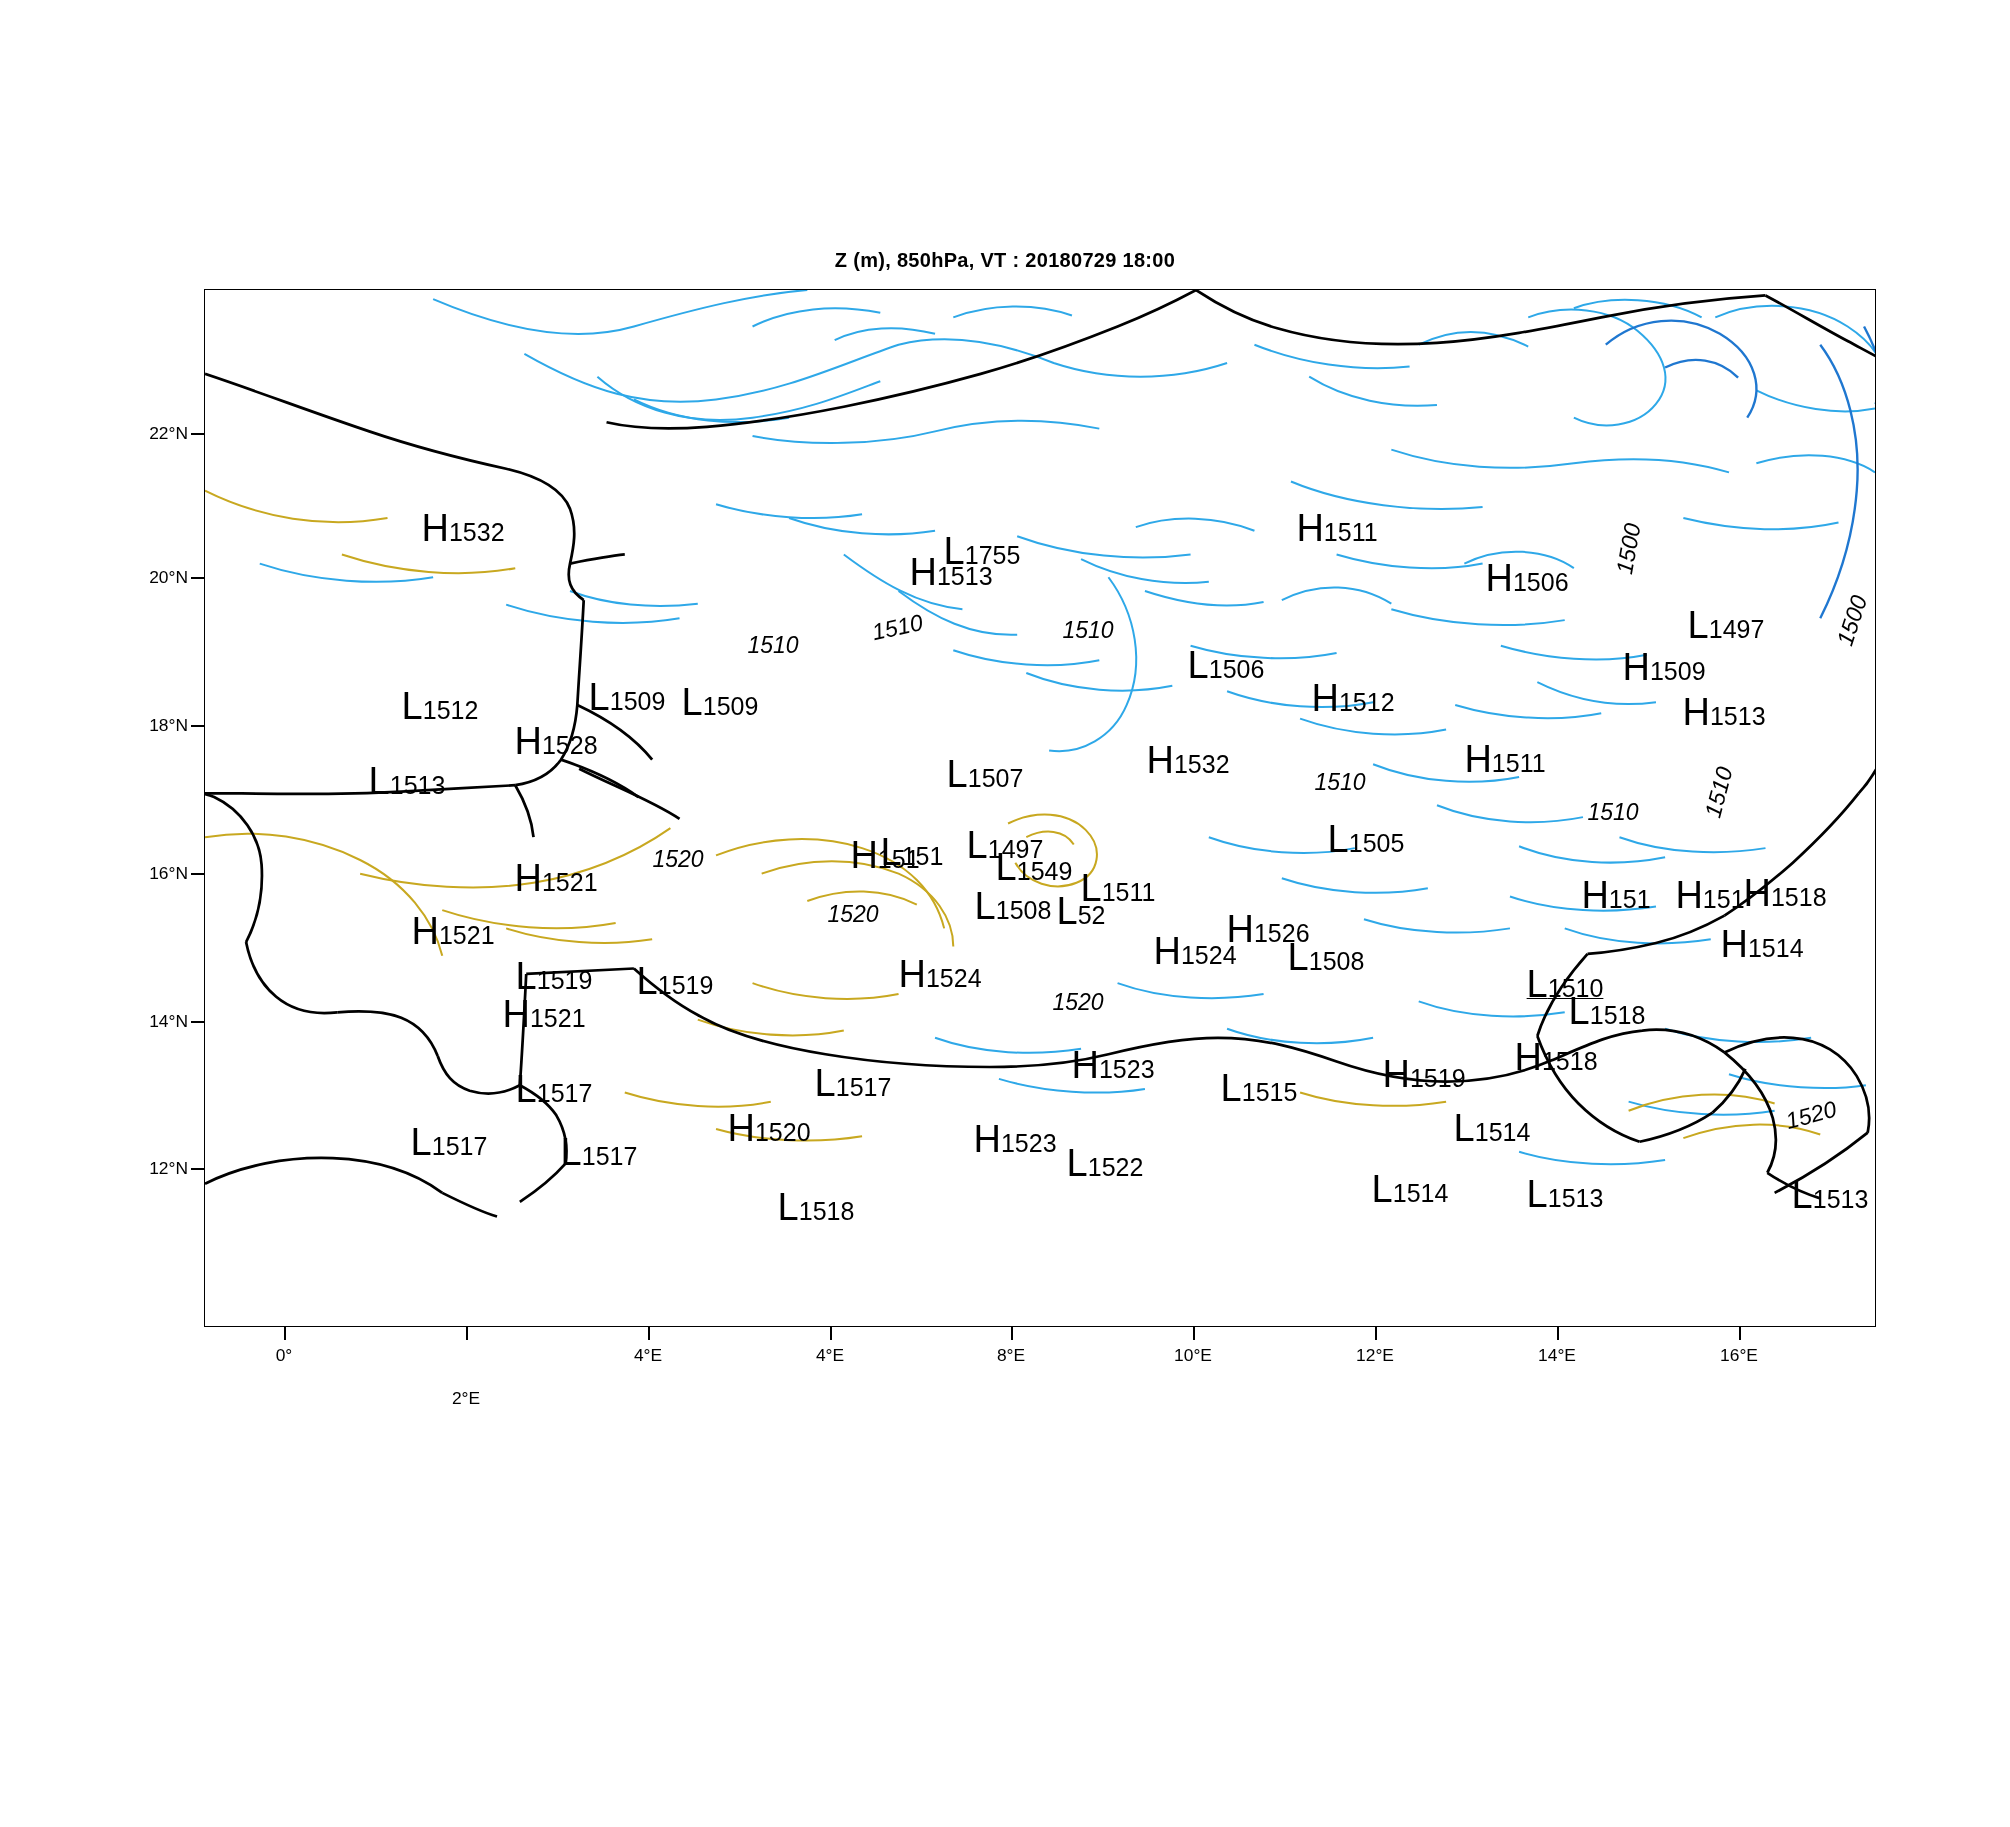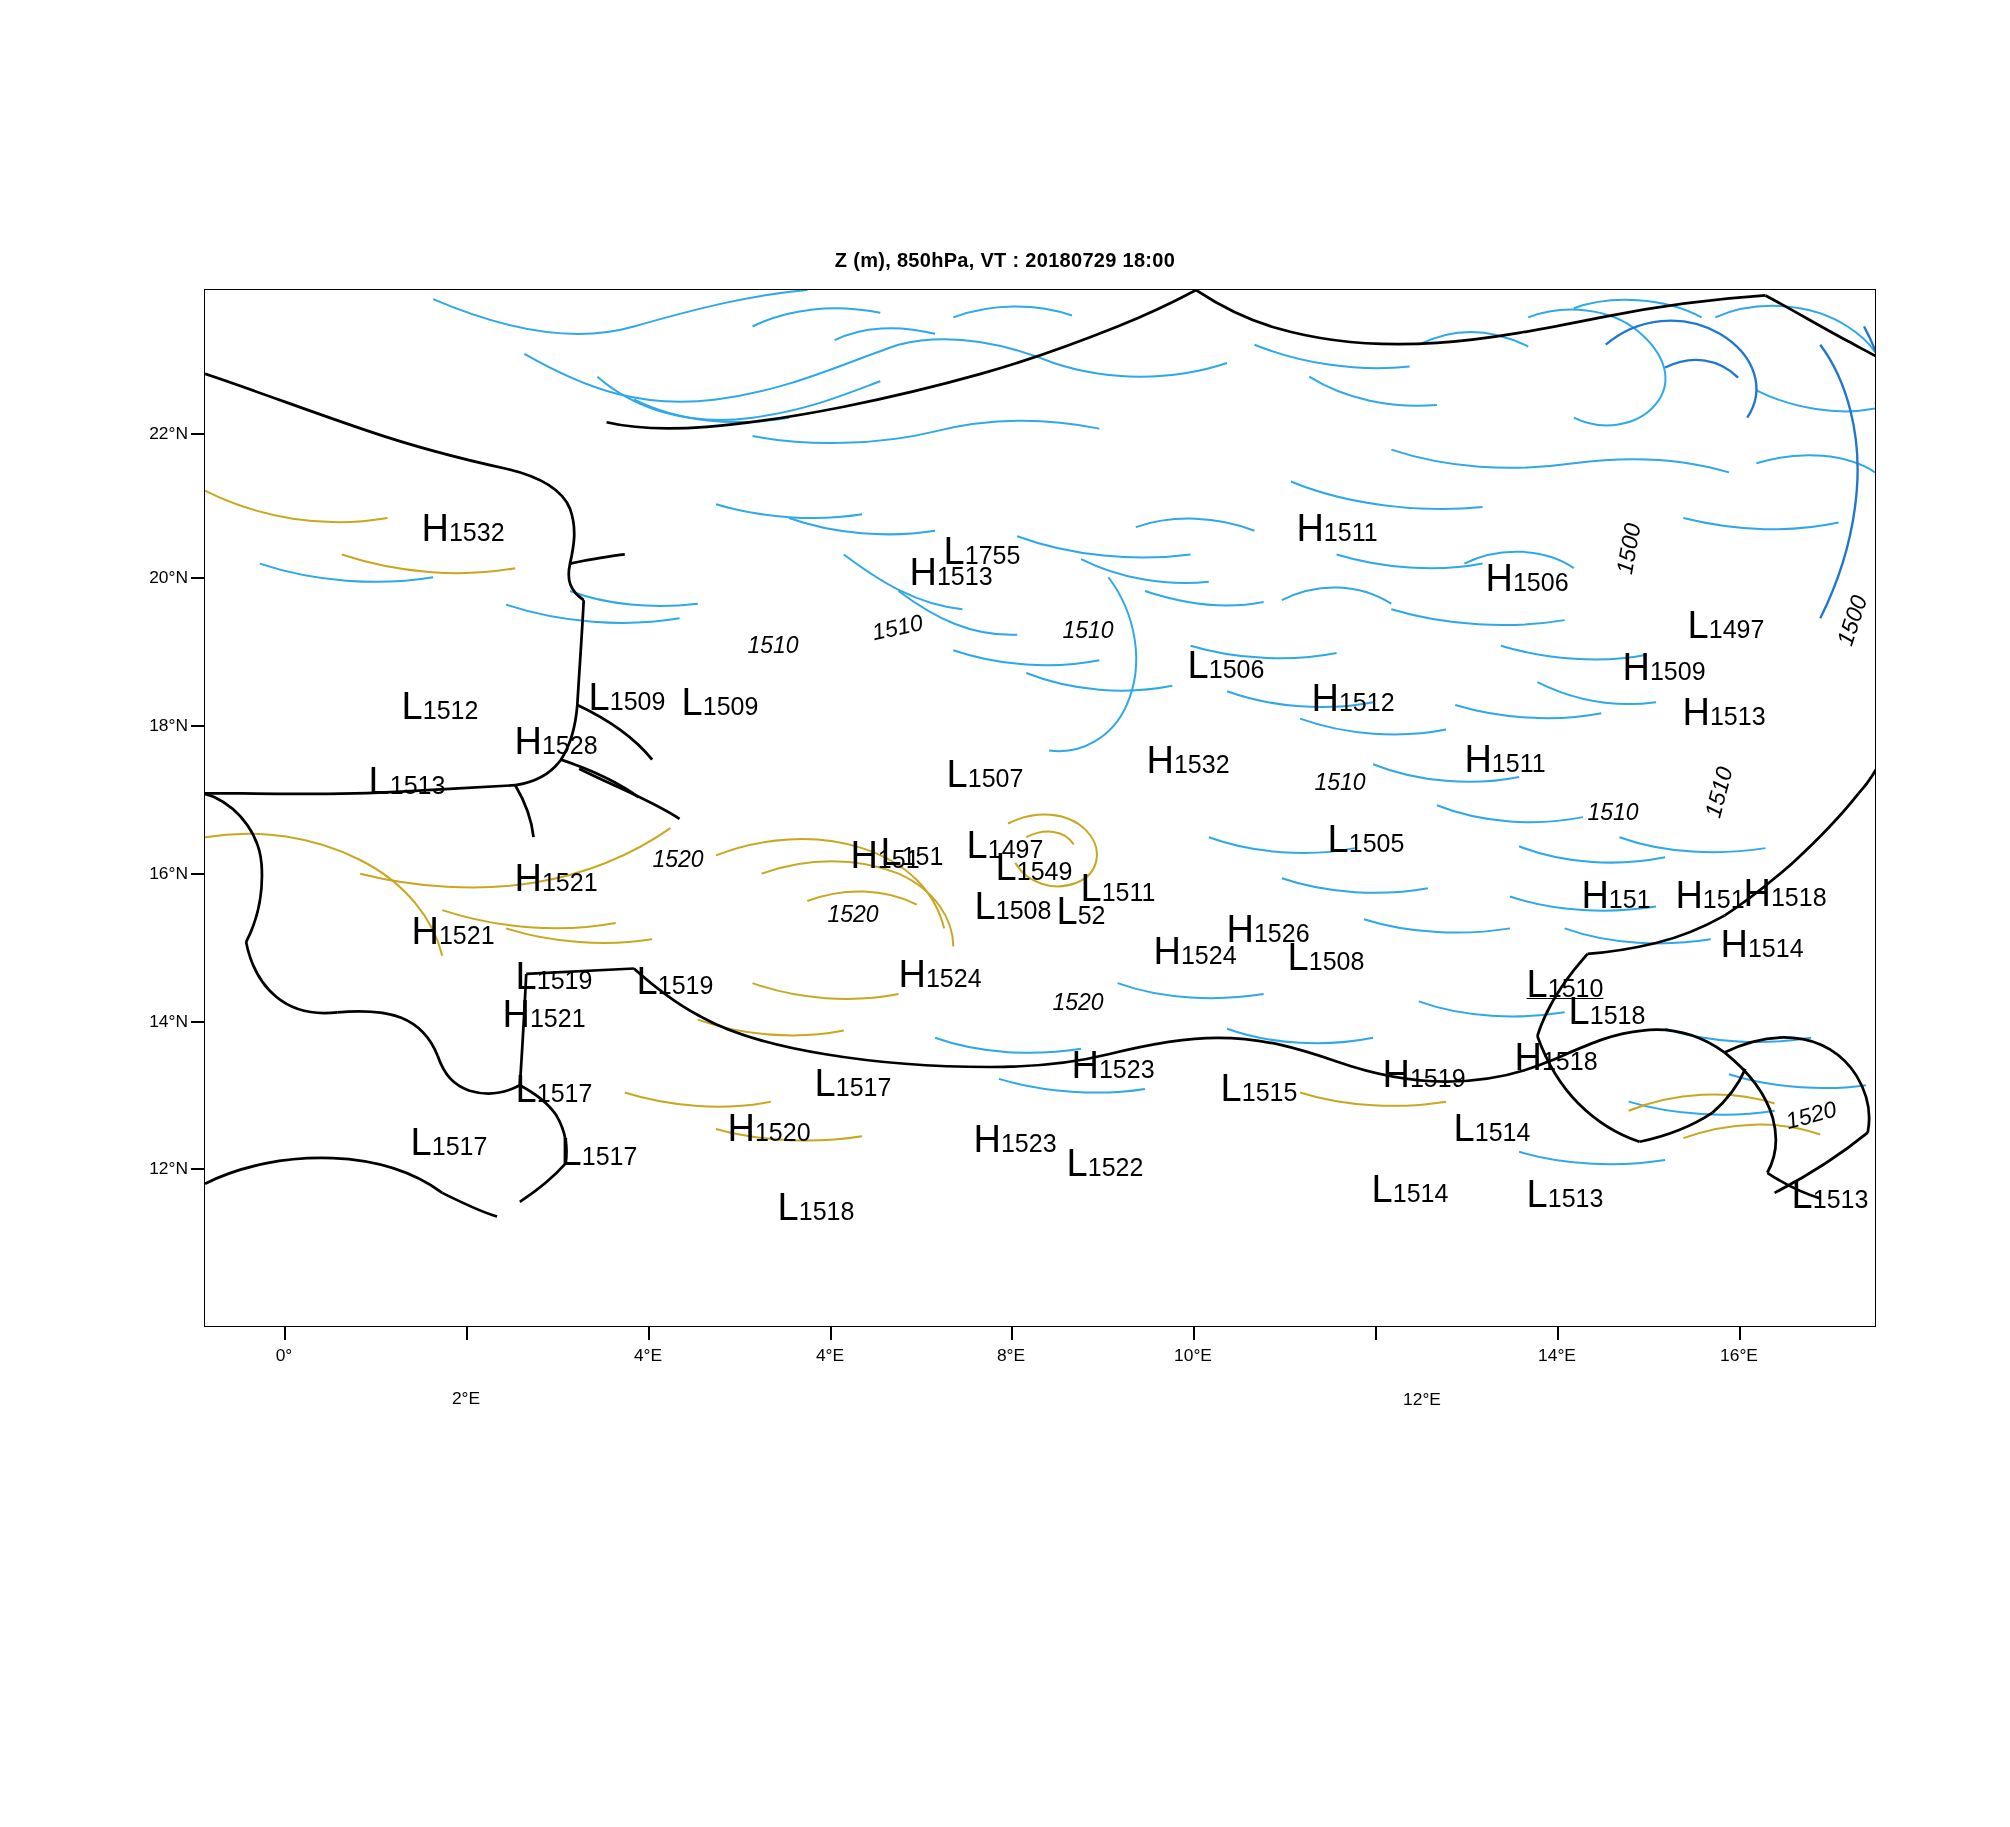--- a/index.html
+++ b/index.html
@@ -268,21 +268,21 @@
   <div class="tick-mark" style="left:830px; top:1327px; width:1.8px; height:12.8px;"></div>
   <div class="tick-label tick-x" style="left:830px; top:1345px;">4°E</div>
 
   <div class="tick-mark" style="left:1011px; top:1327px; width:1.8px; height:12.8px;"></div>
   <div class="tick-label tick-x" style="left:1011px; top:1345px;">8°E</div>
 
   <div class="tick-mark" style="left:1193px; top:1327px; width:1.8px; height:12.8px;"></div>
   <div class="tick-label tick-x" style="left:1193px; top:1345px;">10°E</div>
 
   <div class="tick-mark" style="left:1375px; top:1327px; width:1.8px; height:12.8px;"></div>
-  <div class="tick-label tick-x" style="left:1375px; top:1389px;margin-left:47px;">12°E</div>
+  <div class="tick-label tick-x" style="left:1375px; top:1345px;">12°E</div>
 
   <div class="tick-mark" style="left:1557px; top:1327px; width:1.8px; height:12.8px;"></div>
   <div class="tick-label tick-x" style="left:1557px; top:1345px;">14°E</div>
 
   <div class="tick-mark" style="left:1739px; top:1327px; width:1.8px; height:12.8px;"></div>
   <div class="tick-label tick-x" style="left:1739px; top:1345px;">16°E</div>
 
   <div id="overlay" style="position:absolute; left:204px; top:289px; width:1672px; height:1038px; overflow:hidden;">
       <div class="contour-label" style="left: 569px; top: 356px; transform: translate(-50%, -50%) rotate(0deg); color: rgb(0, 0, 0);">1510</div>
       <div class="contour-label" style="left: 694px; top: 344px; transform: translate(-50%, -50%) rotate(-12deg); color: rgb(0, 0, 0);">1510</div>

